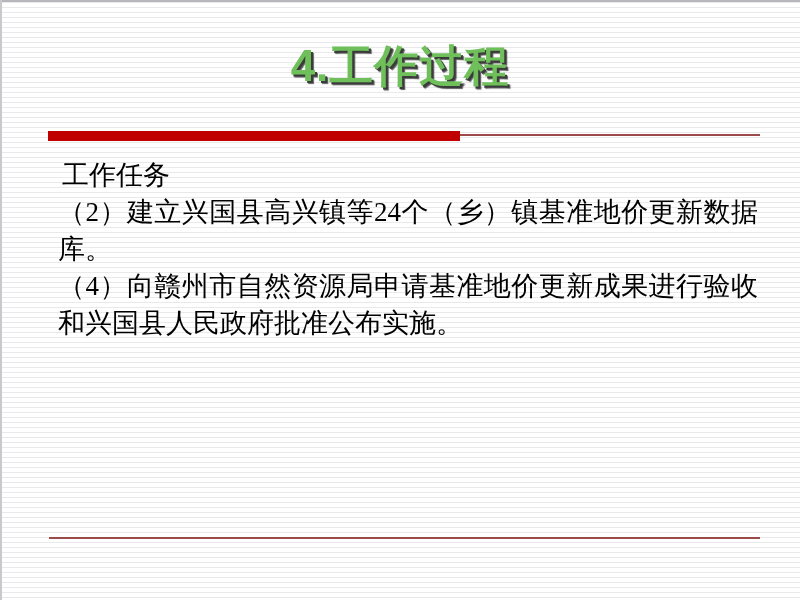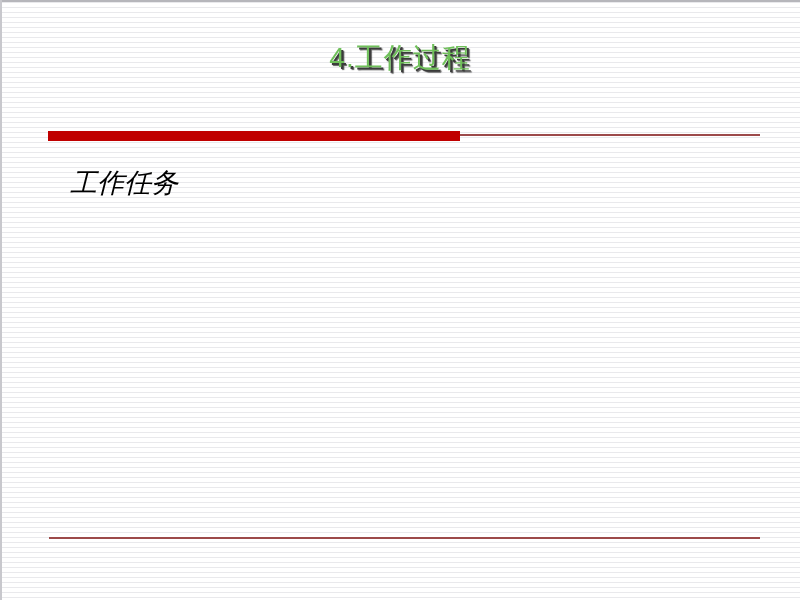--- a/index.html
+++ b/index.html
@@ -55,22 +55,22 @@
     left: 0;
     top: 44px;
     width: 800px;
     text-align: center;
     line-height: 1;
   }
 
   .title-text {
     display: inline-block;
     font-family: "Liberation Sans", "DejaVu Sans", sans-serif;
-    font-weight: normal;
-    font-size: 28px;
+    font-weight: bold;
+    font-size: 44px;
     letter-spacing: 1px;
     color: #6fc05a;
     text-shadow:
         2px 2px 0 #3b3b3b,
         3px 3px 1px rgba(40,40,40,0.75);
     white-space: nowrap;
   }
 
   
   .divider-top {
@@ -112,27 +112,26 @@
     left: 58px;
     top: 157px;
     width: 700px;
     color: #000000;
     font-size: 27px;
     line-height: 37px;
     font-family: "Liberation Serif", "DejaVu Serif", serif;
   }
 
   .body-line {
-    margin: 8px;
+    margin: 0;
     padding: 0;
     text-align: justify;
     text-justify: inter-ideograph;
     white-space: normal;
     word-break: break-all;
-    font-style: italic;
   }
 
   .body-line.heading {
     padding-left: 4px;
   }
 
   .body-line.item {
     text-indent: 0;
   }
 </style>
@@ -145,17 +144,19 @@
     <span class="title-text">4.工作过程</span>
   </div>
 
   <div class="divider-top">
     <div class="thick"></div>
     <div class="thin"></div>
   </div>
 
   <div class="body-block">
     <p class="body-line heading">工作任务</p>
+    <p class="body-line item">（2）建立兴国县高兴镇等24个（乡）镇基准地价更新数据库。</p>
+    <p class="body-line item">（4）向赣州市自然资源局申请基准地价更新成果进行验收和兴国县人民政府批准公布实施。</p>
   </div>
 
   <div class="divider-bottom"></div>
 
 </div>
 
 </body></html>

